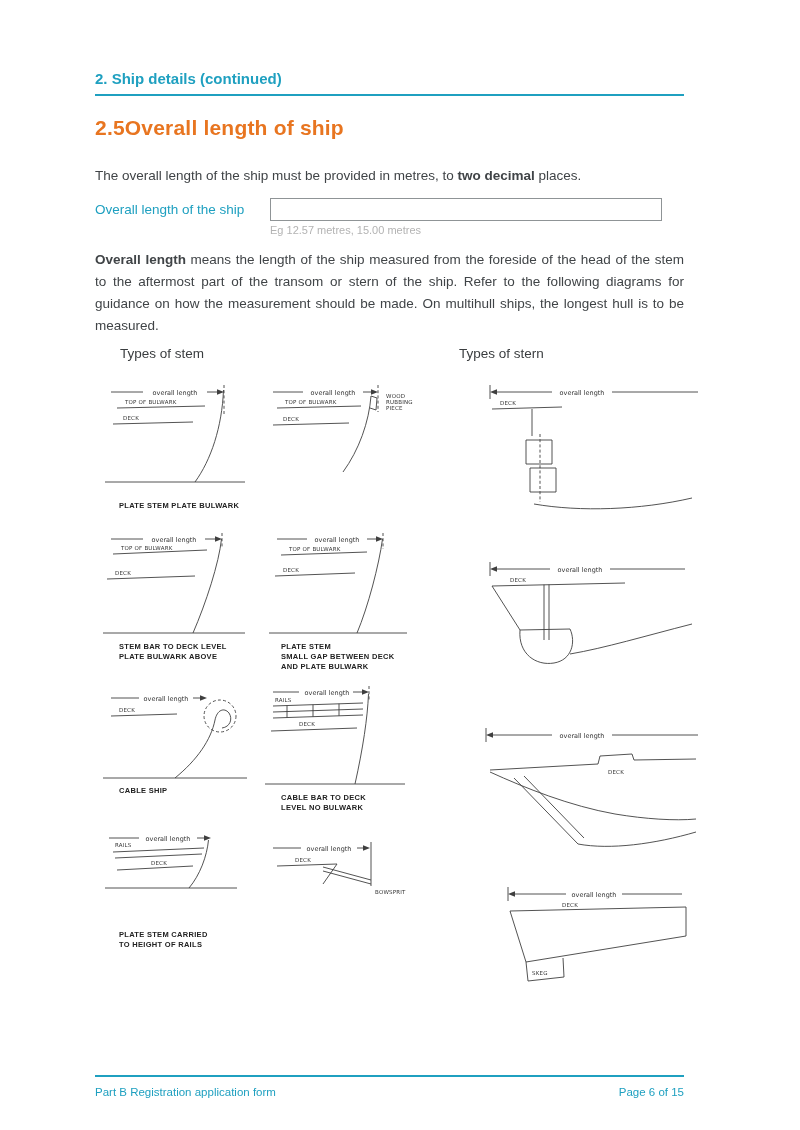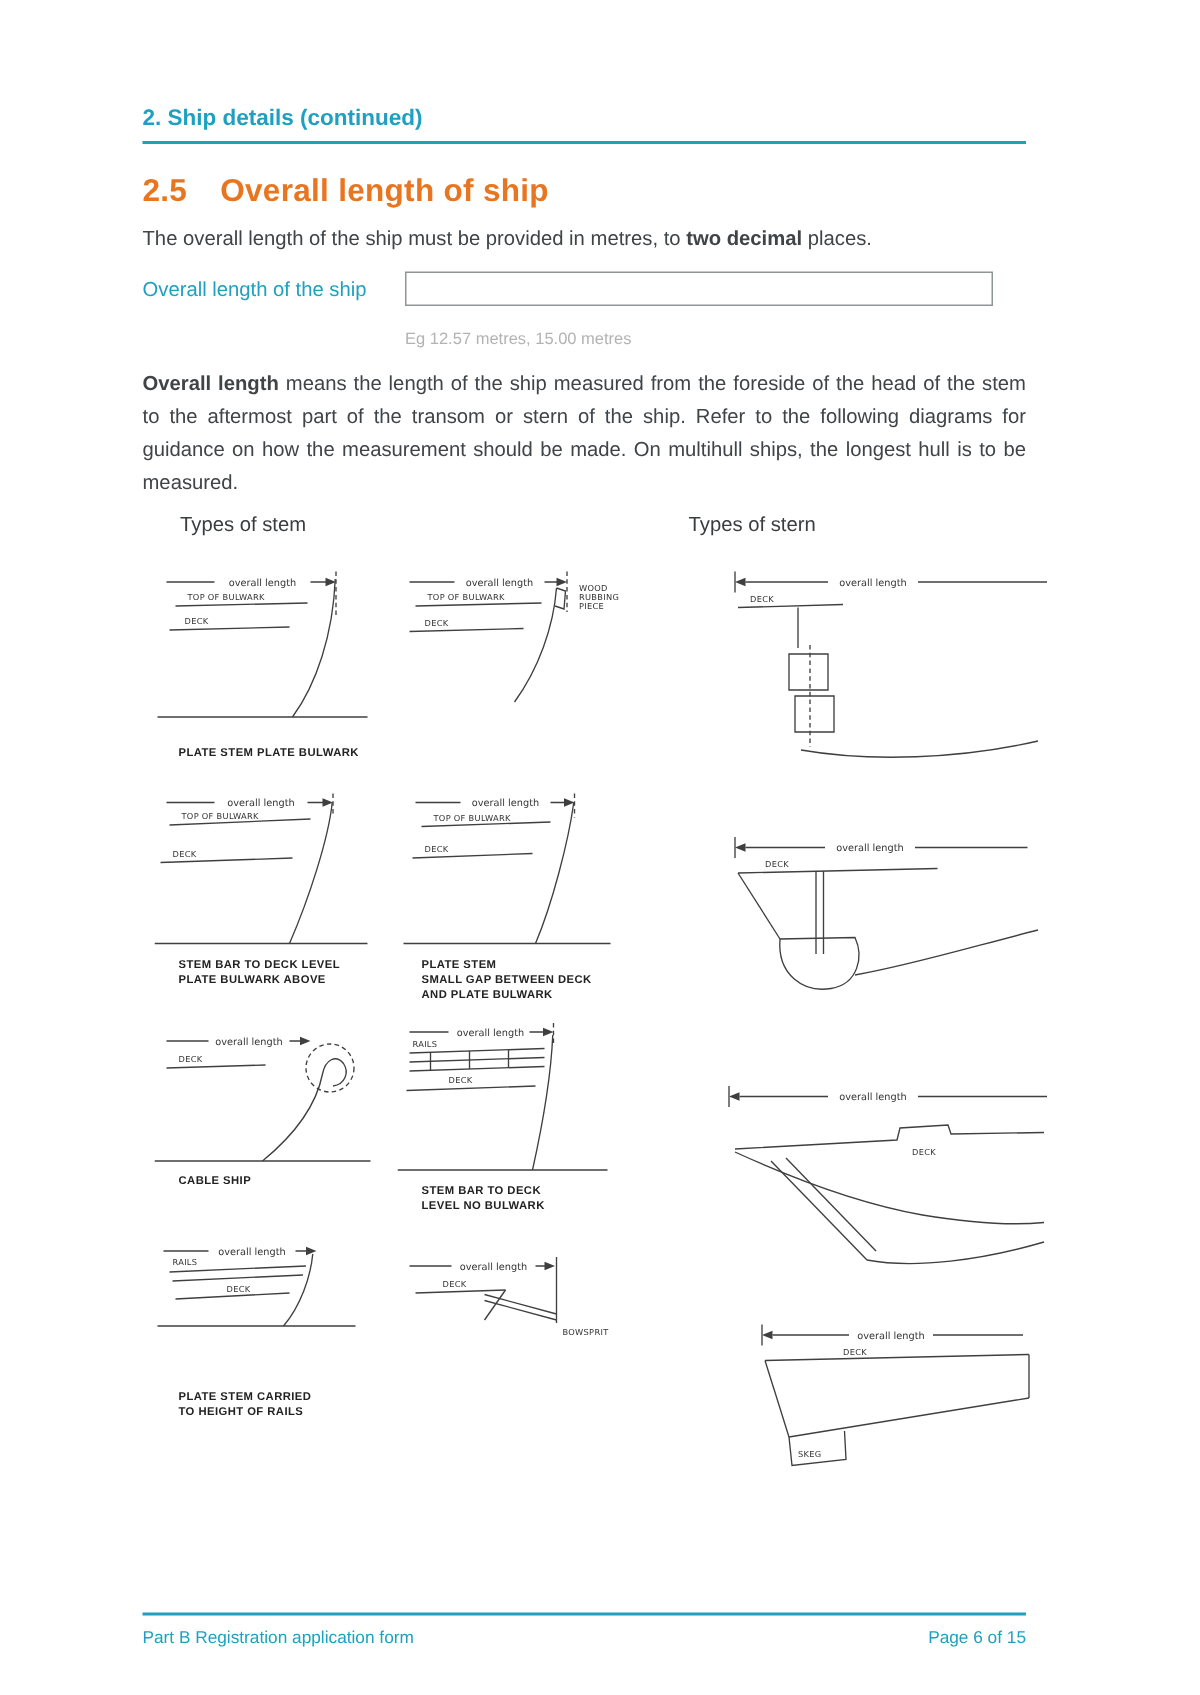--- a/index.html
+++ b/index.html
@@ -10,26 +10,26 @@
     --line: #3f3f3f;
   }
   * { margin:0; padding:0; box-sizing:border-box; }
   html, body { background:#ffffff; }
   body { font-family:"Liberation Sans", sans-serif; color:var(--text); }
   .page { position:relative; width:779px; height:1130px; background:#fff; overflow:hidden; }
   .content { padding:70px 95px 0 95px; }
   .section-header { color:var(--teal); font-size:15px; font-weight:bold; }
   .rule { height:2px; background:var(--teal); }
   .header-rule { margin-top:7px; }
-  .heading { display:flex; gap:22px; margin-top:20px; color:var(--orange); font-size:21px; font-weight:bold; letter-spacing:0.2px; }
-  .intro { margin-top:11px; font-size:13.5px; }
+  .heading { display:flex; margin-top:20px; color:var(--orange); font-size:21px; font-weight:bold; letter-spacing:0.2px; }
+  .intro { margin-top:28px; font-size:13.5px; }
   .field-row { display:flex; margin-top:15px; }
   .field-label { color:var(--teal); font-size:13.5px; width:175px; padding-top:4px; flex:0 0 175px; }
   .field-input { width:392px; height:23px; border:1px solid #8f9496; background:#fff; font:13px "Liberation Sans", sans-serif; padding:0 6px; color:var(--text); }
-  .field-hint { color:var(--hint); font-size:11px; margin-top:16px; }
+  .field-hint { color:var(--hint); font-size:11px; margin-top:3px; }
   .body-para { margin-top:13px; font-size:13.5px; line-height:1.62; text-align:justify; }
   .diagrams { position:relative; height:672px; margin-top:10px; }
   .diag-title { position:absolute; top:0; font-size:13.5px; color:#3a3d3f; }
   .stem-title { left:25px; }
   .stern-title { left:364px; }
   figure.diag { position:absolute; margin:0; }
   .diag svg { display:block; }
   .caption { margin-top:3px; margin-left:4px; font-size:7.5px; font-weight:bold; letter-spacing:0.3px; line-height:1.3; color:#222;padding-left:12px; }
   .cap-line { display:block; }
   .cap-gap { margin-top:36px; }
@@ -206,21 +206,21 @@
             <line class="ln" x1="74" y1="19.8" x2="74" y2="31.8"></line>
             <line class="ln" x1="6" y1="47" x2="92" y2="44"></line>
             <path class="ln" d="M 90 100 C 98 64 102.5 34 103.5 10"></path>
             <line class="ln" x1="0" y1="100" x2="140" y2="100"></line>
           </g>
           <text class="t6" x="62" y="10.5" text-anchor="middle">overall length</text>
           <text class="t5" x="10" y="18">RAILS</text>
           <text class="t5" x="34" y="42">DECK</text>
         </svg>
         <figcaption class="caption">
-          <span class="cap-line">STEM BAR TO DECK</span>
+          <span class="cap-line">CABLE BAR TO DECK</span>
           <span class="cap-line">LEVEL NO BULWARK</span>
         </figcaption>
       </figure>
 
       <figure class="diag pos-s7">
         <svg width="150" height="66" viewBox="0 0 150 66">
           <g>
             <line class="ln" x1="6" y1="10" x2="36" y2="10"></line>
             <line class="ln" x1="94" y1="10" x2="102" y2="10"></line>
             <polygon class="ah" points="108,10 101,7.2 101,12.8"></polygon>

